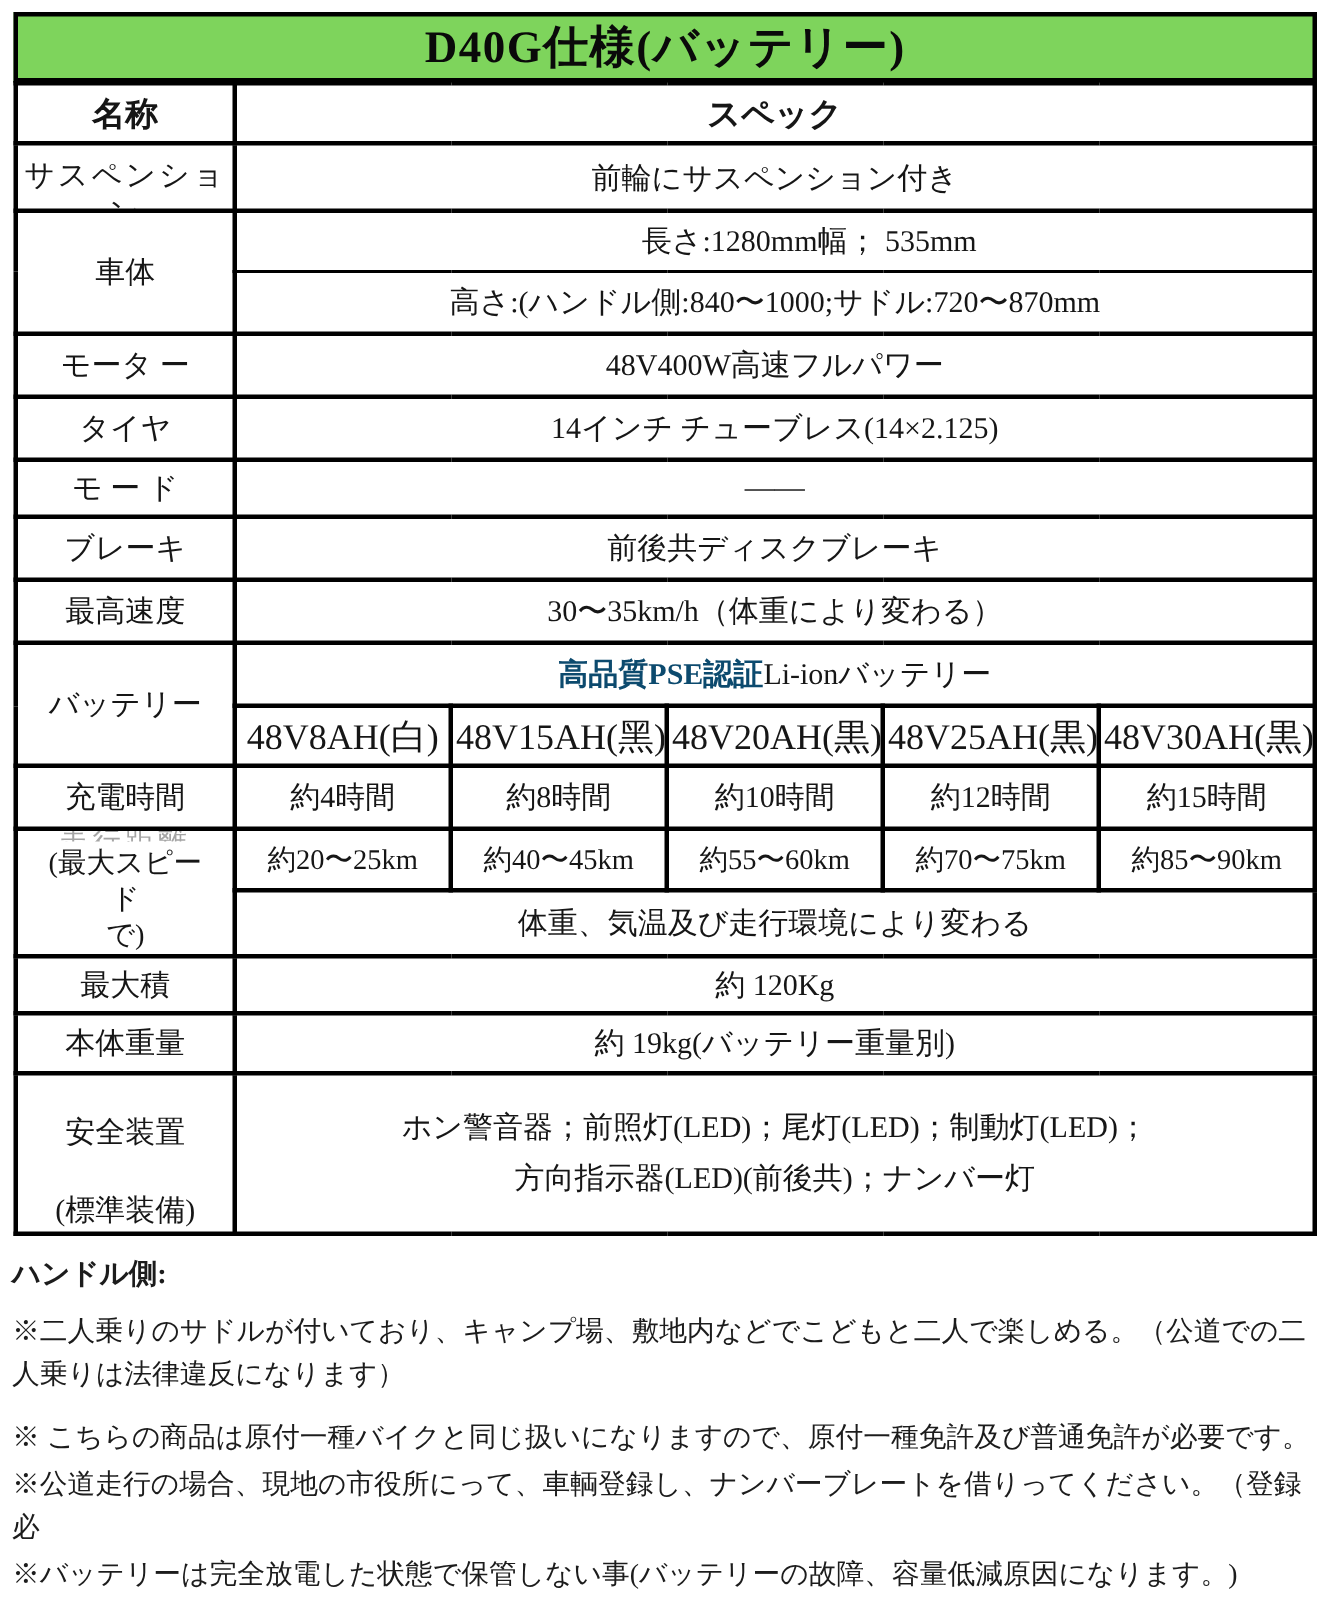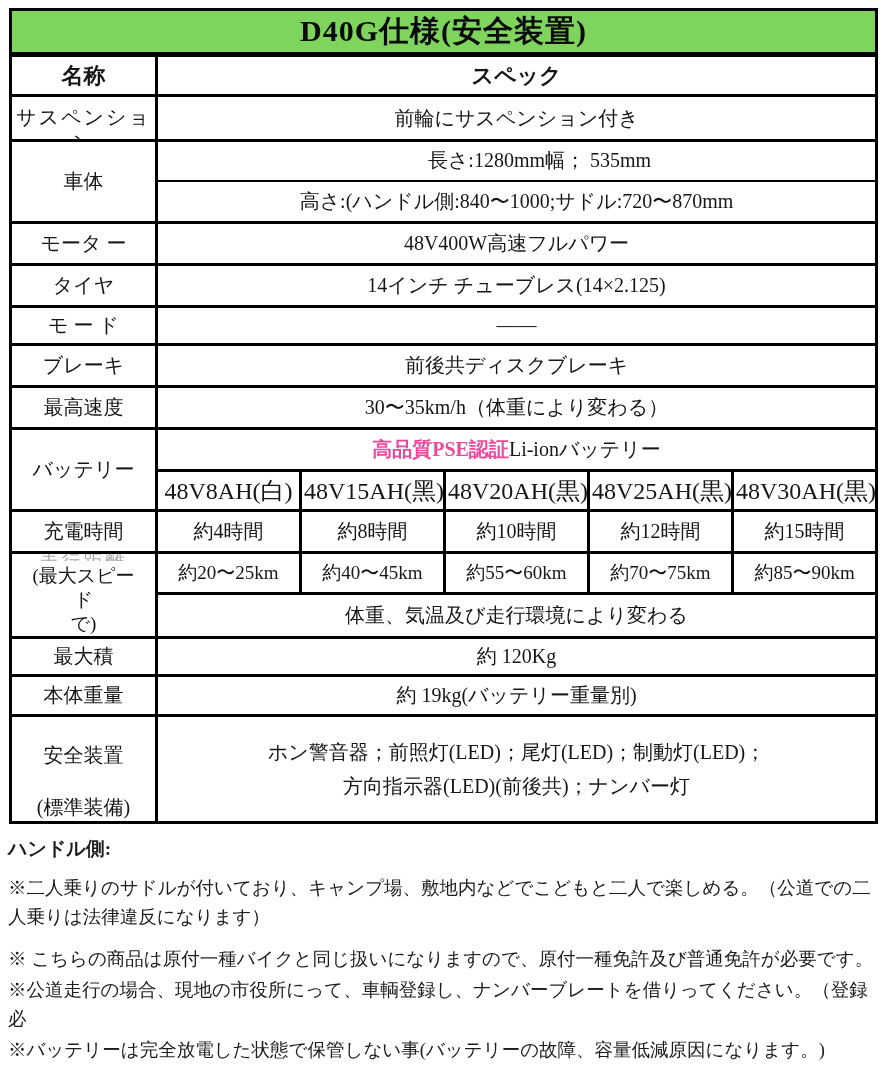--- a/index.html
+++ b/index.html
@@ -39,36 +39,36 @@
   tr.r-weight td { height:40px; }
   tr.r-safety td { height:104px; }
 
   .clip-susp { height:42px; overflow:hidden; line-height:25px; padding-top:8px;
                letter-spacing:2px; }
   td.rel { position:relative; }
   .ghost { position:absolute; top:-2px; left:0; right:0; height:9px; overflow:hidden;
            color:#5a5a5a; opacity:.55; font-size:19px; line-height:20px;
            letter-spacing:3px; text-align:center; }
   .range-lab { line-height:24px; padding-top:10px; }
-  .red { color:#ec4899; font-weight:bold; }
+  .red { color:#0c4a6e; font-weight:bold; }
   td.left-cell { text-align:left; padding-left:10px; }
   .safety-line { line-height:34px; }
   .lab2 { line-height:27px;margin-top:25px; }
 
   .notes { margin:12px 8px 0 8px; font-size:18.5px; color:#1c1c1c; }
   .notes-heading { font-weight:bold; font-size:19px; margin-bottom:12px; }
   .notes p { line-height:29px; margin-bottom:2px; }
   .notes p.first { margin-bottom:13px; }
 </style>
 </head>
 <body>
 
 <div class="page">
 
-  <div class="title-bar">D40G仕様(安全装置)</div>
+  <div class="title-bar">D40G仕様(バッテリー)</div>
 
   <table class="spec">
     <colgroup>
         <col class="c0">
         <col class="cv">
         <col class="cv">
         <col class="cv">
         <col class="cv">
         <col class="cv">
       </colgroup>

